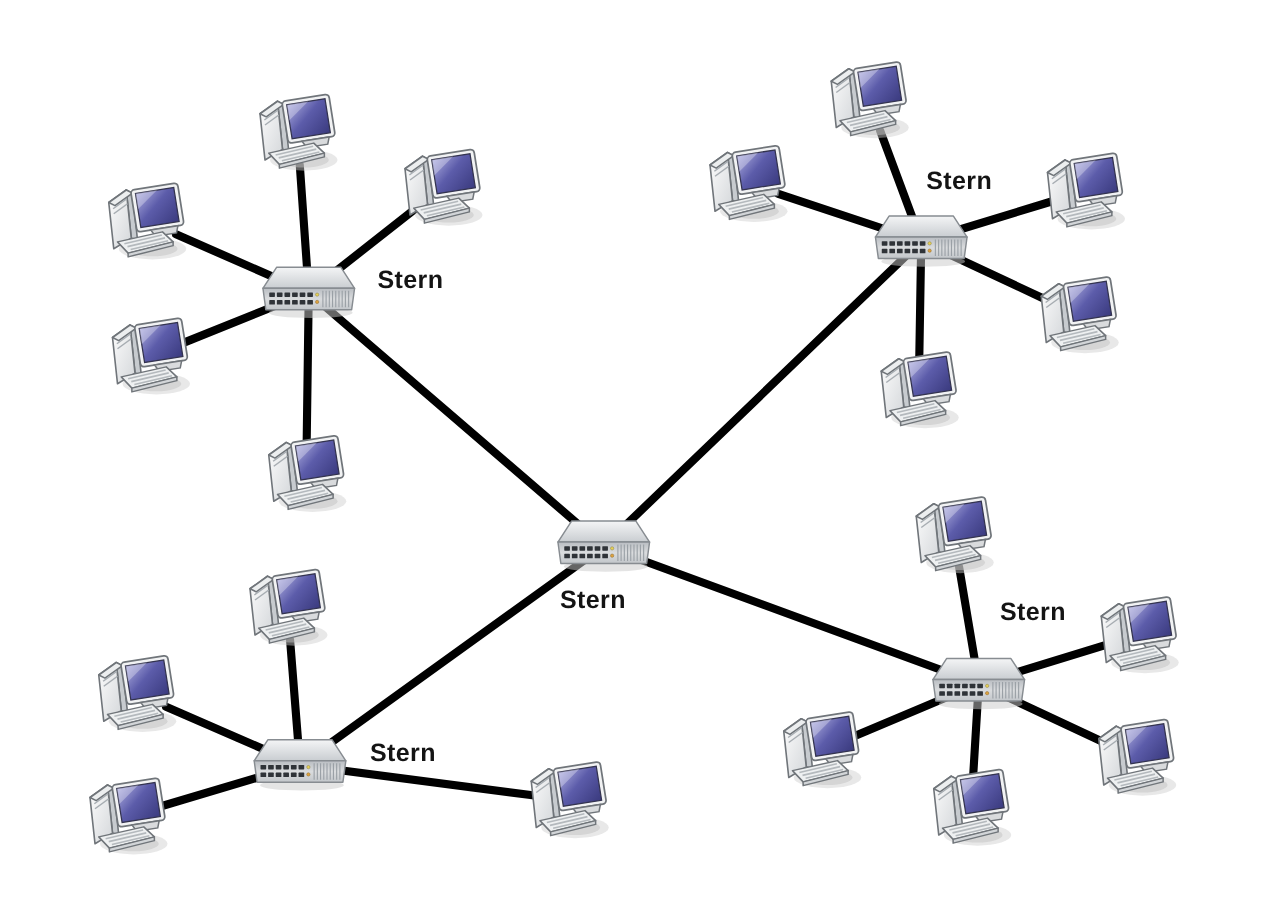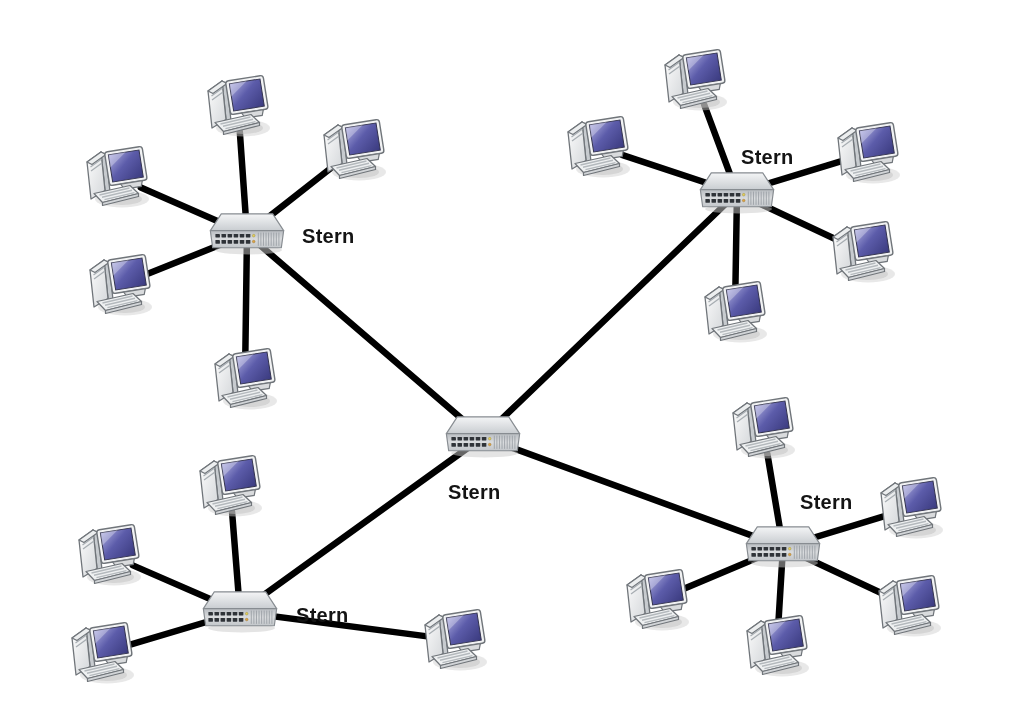--- a/index.html
+++ b/index.html
@@ -22,21 +22,20 @@
   }
   .node-label {
     position: absolute;
     font-family: "Liberation Sans", sans-serif;
     font-weight: bold;
     font-size: 20px;
     line-height: 1;
     color: #141414;
     white-space: nowrap;
     letter-spacing: 0.3px;
-    margin-top: 12px;
   }
 </style>
 </head>
 <body>
 
 <div class="stage">
   <svg class="diagram" width="1024" height="724" viewBox="0 0 1024 724" xmlns="http://www.w3.org/2000/svg" xmlns:xlink="http://www.w3.org/1999/xlink">
     <defs>
       <linearGradient id="grScreen" x1="0" y1="0" x2="1" y2="1">
         <stop offset="0" stop-color="#aeaee0"></stop>

